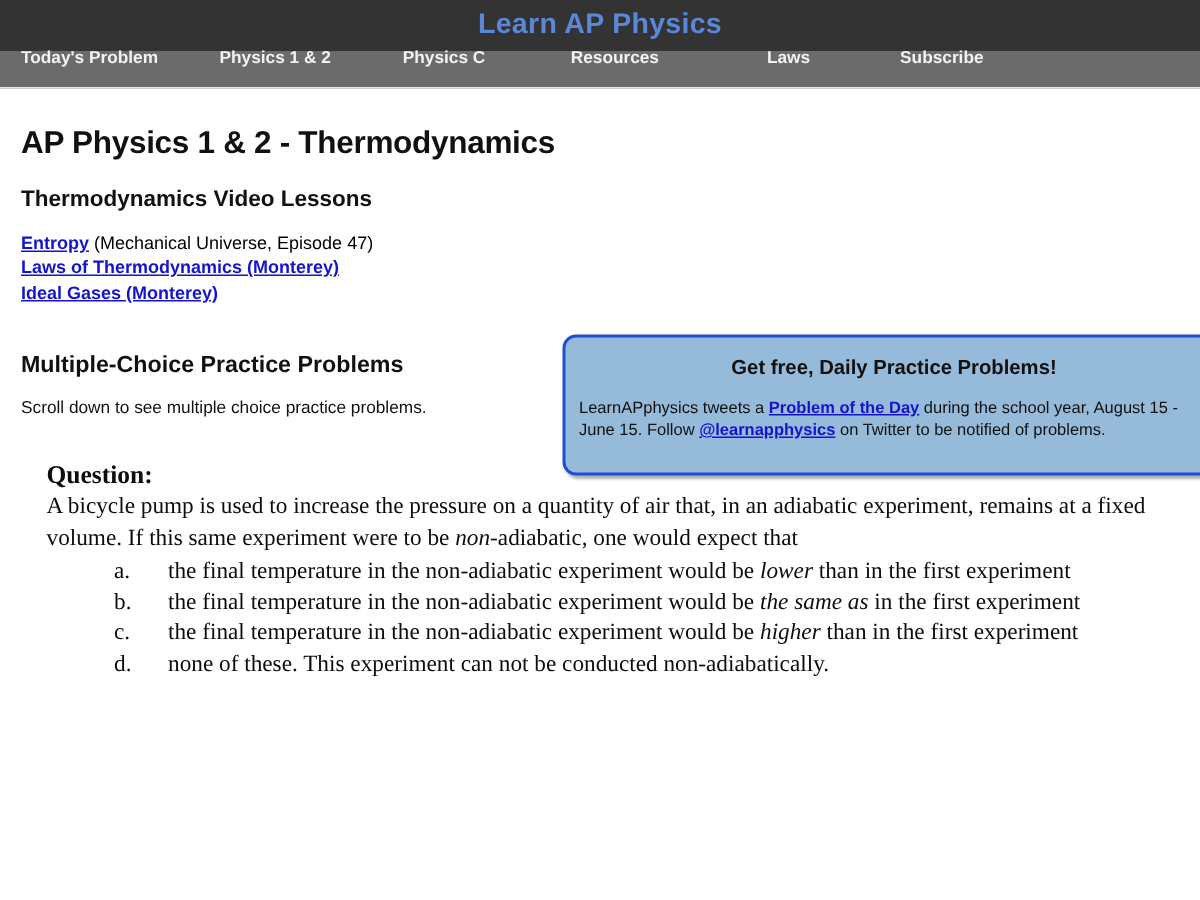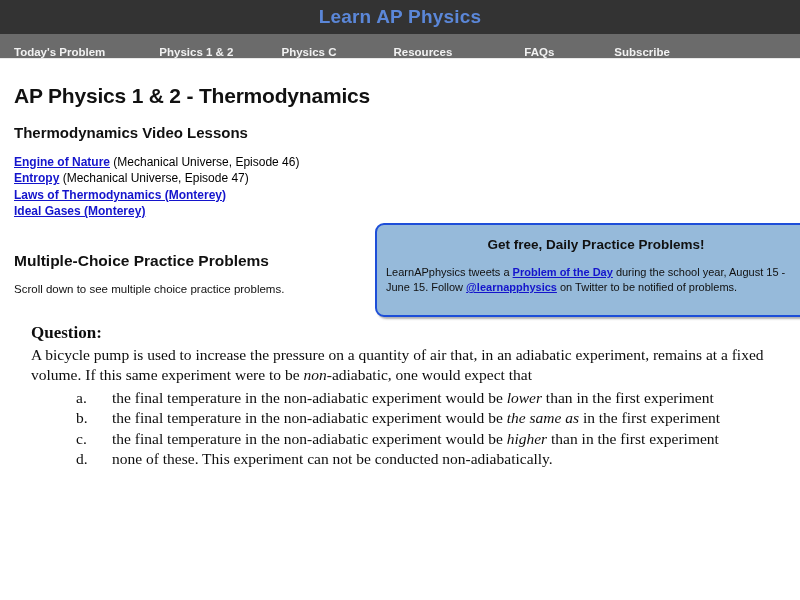--- a/index.html
+++ b/index.html
@@ -29,33 +29,33 @@
     font-weight: bold;
     letter-spacing: 0.2px;
     line-height: 1;
     margin-top: -1px;
   }
 
   .site-nav {
     height: 24px;
     background: #6b6b6b;
     display: flex;
-    align-items: flex-end;
+    align-items: flex-start;
     border-bottom: 1px solid #e9e9e9;
   }
   .nav-item {
     color: #f2f2f2;
     font-size: 11.5px;
     font-weight: bold;
     white-space: nowrap;
     line-height: 1;
     cursor: pointer;
   }
   .nav-item:nth-child(1) { margin-left: 14px; }
-  .nav-item:nth-child(2) { margin-left: 54px; }
+  .nav-item:nth-child(2) { margin-left: 41px; }
   .nav-item:nth-child(3) { margin-left: 48px; }
   .nav-item:nth-child(4) { margin-left: 57px; }
   .nav-item:nth-child(5) { margin-left: 72px; }
   .nav-item:nth-child(6) { margin-left: 60px; }
 
   
   .page {
     padding: 0 14px;
     position: relative;
   }
@@ -180,34 +180,31 @@
 
 <div class="site-header">
   <div class="site-title">Learn AP Physics</div>
 </div>
 
 <nav class="site-nav">
   <div class="nav-item">Today's Problem</div>
   <div class="nav-item">Physics 1 &amp; 2</div>
   <div class="nav-item">Physics C</div>
   <div class="nav-item">Resources</div>
-  <div class="nav-item">FAQs</div>
+  <div class="nav-item">Laws</div>
   <div class="nav-item">Subscribe</div>
 </nav>
 
 <div class="page">
 
   <h1 class="page-title">AP Physics 1 &amp; 2 - Thermodynamics</h1>
 
   <h2 class="section-heading">Thermodynamics Video Lessons</h2>
 
   <div class="link-list">
-    <div class="link-row">
-      <a class="weblink">Engine of Nature</a><span> (Mechanical Universe, Episode 46)</span>
-    </div>
     <div class="link-row">
       <a class="weblink">Entropy</a><span> (Mechanical Universe, Episode 47)</span>
     </div>
     <div class="link-row">
       <a class="weblink">Laws of Thermodynamics (Monterey)</a><span></span>
     </div>
     <div class="link-row">
       <a class="weblink">Ideal Gases (Monterey)</a><span></span>
     </div>
   </div>

